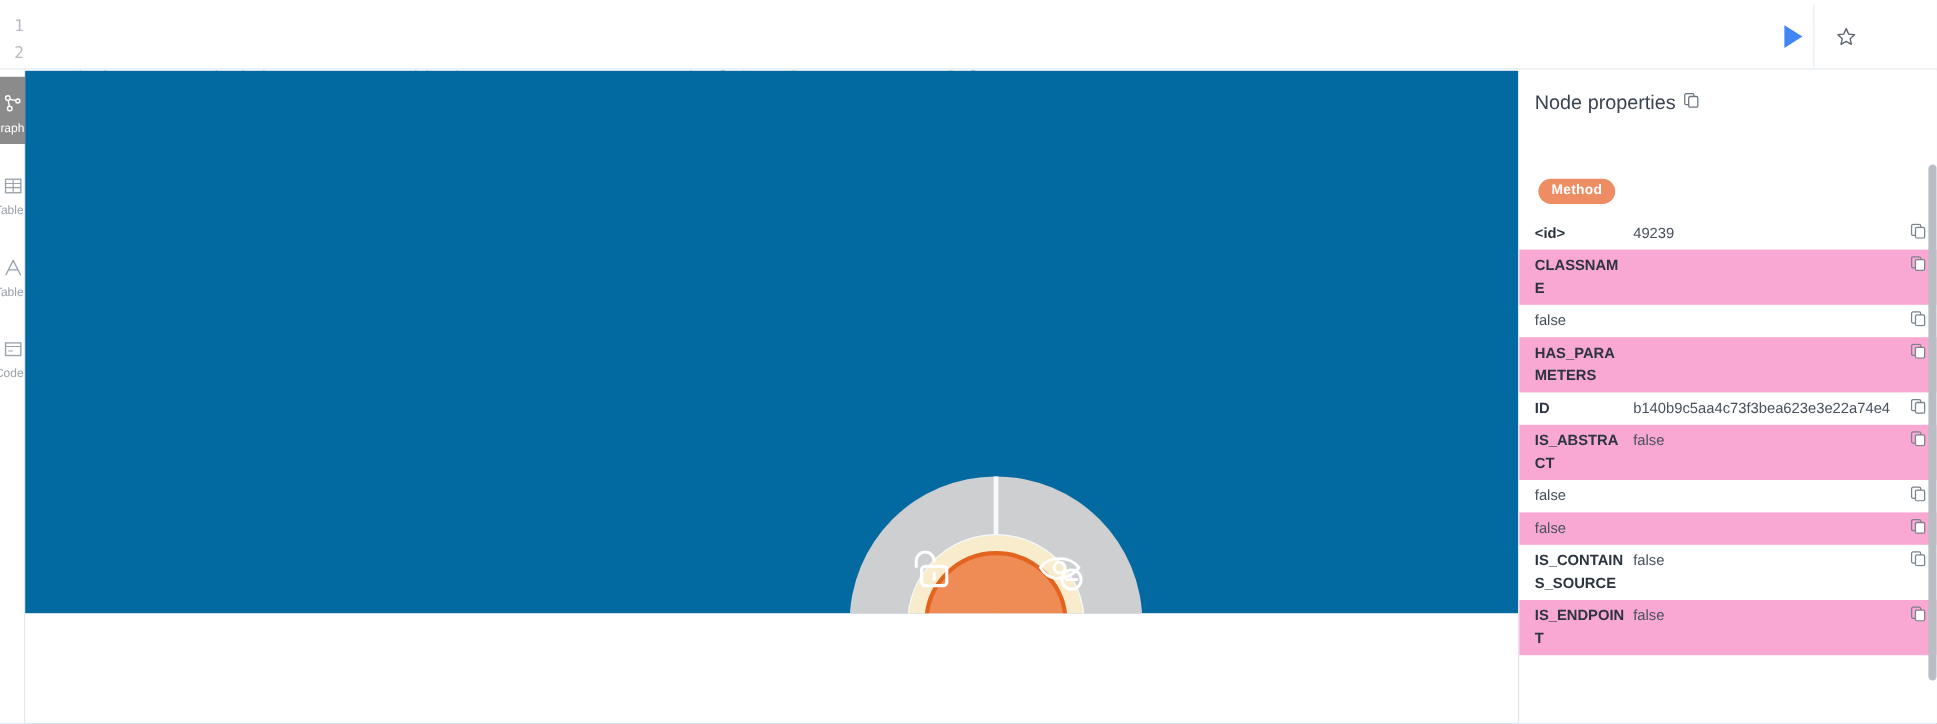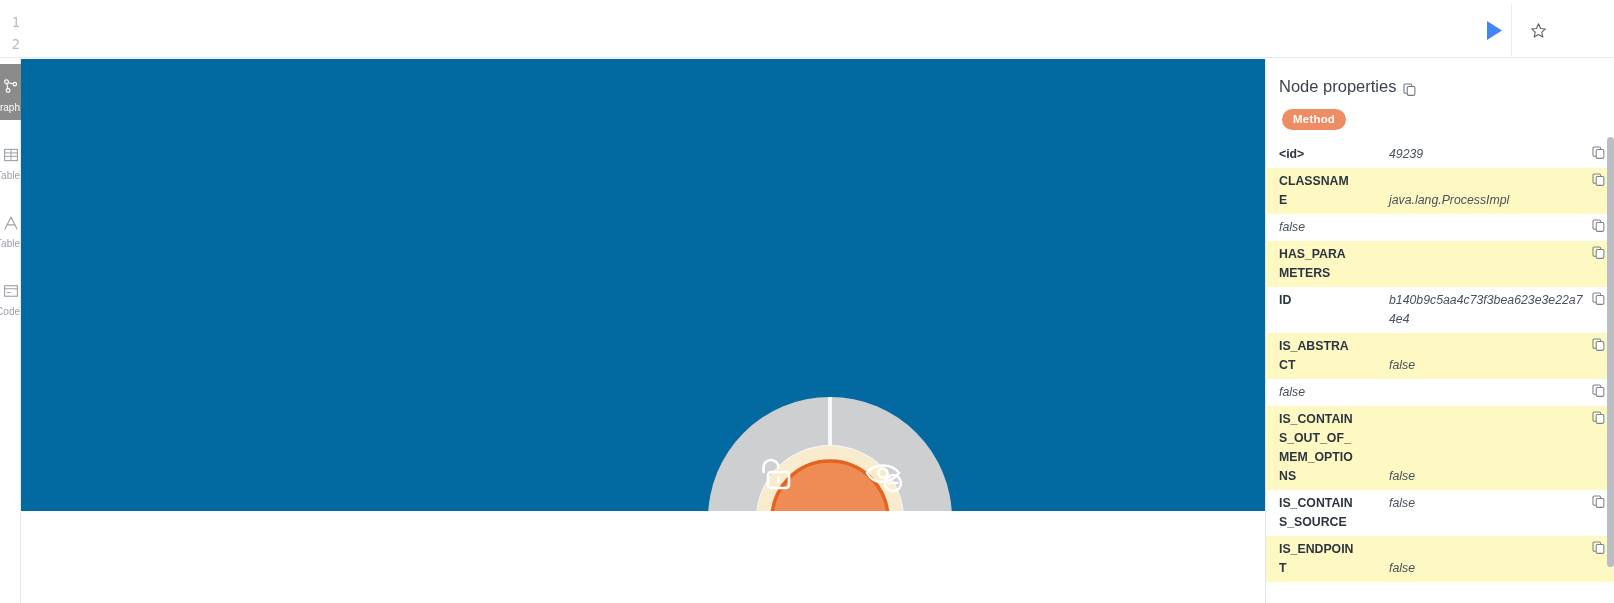--- a/index.html
+++ b/index.html
@@ -103,57 +103,56 @@
   
   .props-panel {
     position: absolute; left: 1265px; top: 59px;
     width: 349px; height: 544px;
     background: #ffffff;
     border-left: 1px solid #e0e6ec;
     overflow: hidden;
   }
   .panel-inner { position: relative; padding: 0 0 0 0; }
   .panel-title-row {
-    display: flex; align-items: flex-end; gap: 7px;
+    display: flex; align-items: flex-start; gap: 7px;
     padding: 18px 0 0 13px;
   }
   .panel-title {
     font-size: 16.5px; color: #3b4350; font-weight: 400;
   }
   .badge-row { padding: 13px 0 11px 16px; }
   .badge {
     display: inline-block;
     background: #ee8c63;
     color: #ffffff;
     font-size: 11.5px; font-weight: bold;
     border-radius: 11px;
     padding: 4px 11px 5px 11px;
     letter-spacing: .2px;
+    margin-top: 40px;
   }
   .prop-row {
     position: relative;
     display: flex;
     padding: 4px 26px 4px 13px;
     min-height: 22px;
-    gap: 28px;
-  }
-  .prop-row.odd { background: #fef9c3; align-items: flex-end; }
+  }
+  .prop-row.odd { background: #f9a8d4; }
   .prop-key {
     width: 82px; min-width: 82px;
     font-size: 12.3px; font-weight: bold; color: #2c3440;
     line-height: 19px;
     word-break: break-all;
     padding-right: 6px;
   }
   .prop-val {
     flex: 1;
     font-size: 12.3px; color: #49515c;
     line-height: 19px;
     word-break: break-all;
-    font-style: italic;
   }
   .copy-ico {
     position: absolute; right: 9px; top: 5px;
     width: 13px; height: 13px;
     cursor: pointer;
   }
   .panel-scrollbar {
     position: absolute; right: 0; top: 78px;
     width: 7px; height: 430px;
     background: #b9bec4;
@@ -311,21 +310,20 @@
             <div class="prop-val">49239</div>
             <div class="copy-ico">
               <svg width="13" height="13" viewBox="0 0 16 16">
                 <rect x="1.2" y="1.2" width="9.4" height="11.4" rx="1.6" fill="none" stroke="#7a828c" stroke-width="1.3"></rect>
                 <rect x="5.2" y="4.2" width="9.4" height="11" rx="1.6" fill="#ffffff" stroke="#7a828c" stroke-width="1.3"></rect>
               </svg>
             </div>
           </div>
           <div class="prop-row odd">
             <div class="prop-key">CLASSNAME</div>
-            <div class="prop-val">java.lang.ProcessImpl</div>
             <div class="copy-ico">
               <svg width="13" height="13" viewBox="0 0 16 16">
                 <rect x="1.2" y="1.2" width="9.4" height="11.4" rx="1.6" fill="none" stroke="#7a828c" stroke-width="1.3"></rect>
                 <rect x="5.2" y="4.2" width="9.4" height="11" rx="1.6" fill="#ffffff" stroke="#7a828c" stroke-width="1.3"></rect>
               </svg>
             </div>
           </div>
           <div class="prop-row">
             <div class="prop-val">false</div>
             <div class="copy-ico">
@@ -367,21 +365,20 @@
           <div class="prop-row">
             <div class="prop-val">false</div>
             <div class="copy-ico">
               <svg width="13" height="13" viewBox="0 0 16 16">
                 <rect x="1.2" y="1.2" width="9.4" height="11.4" rx="1.6" fill="none" stroke="#7a828c" stroke-width="1.3"></rect>
                 <rect x="5.2" y="4.2" width="9.4" height="11" rx="1.6" fill="#ffffff" stroke="#7a828c" stroke-width="1.3"></rect>
               </svg>
             </div>
           </div>
           <div class="prop-row odd">
-            <div class="prop-key">IS_CONTAINS_OUT_OF_MEM_OPTIONS</div>
             <div class="prop-val">false</div>
             <div class="copy-ico">
               <svg width="13" height="13" viewBox="0 0 16 16">
                 <rect x="1.2" y="1.2" width="9.4" height="11.4" rx="1.6" fill="none" stroke="#7a828c" stroke-width="1.3"></rect>
                 <rect x="5.2" y="4.2" width="9.4" height="11" rx="1.6" fill="#ffffff" stroke="#7a828c" stroke-width="1.3"></rect>
               </svg>
             </div>
           </div>
           <div class="prop-row">
             <div class="prop-key">IS_CONTAINS_SOURCE</div>

